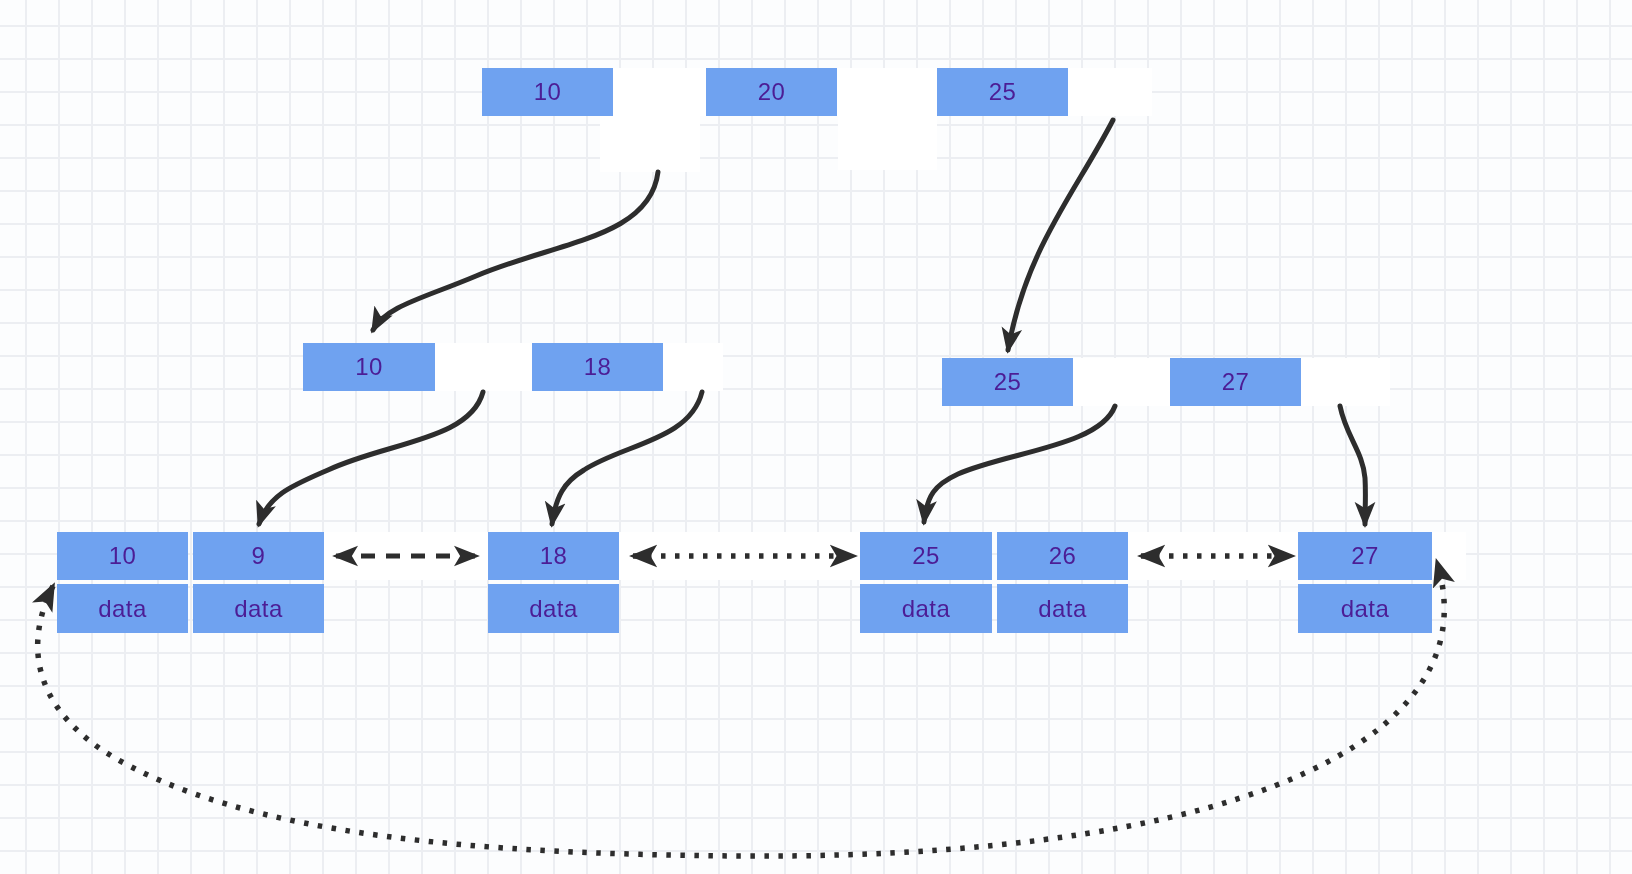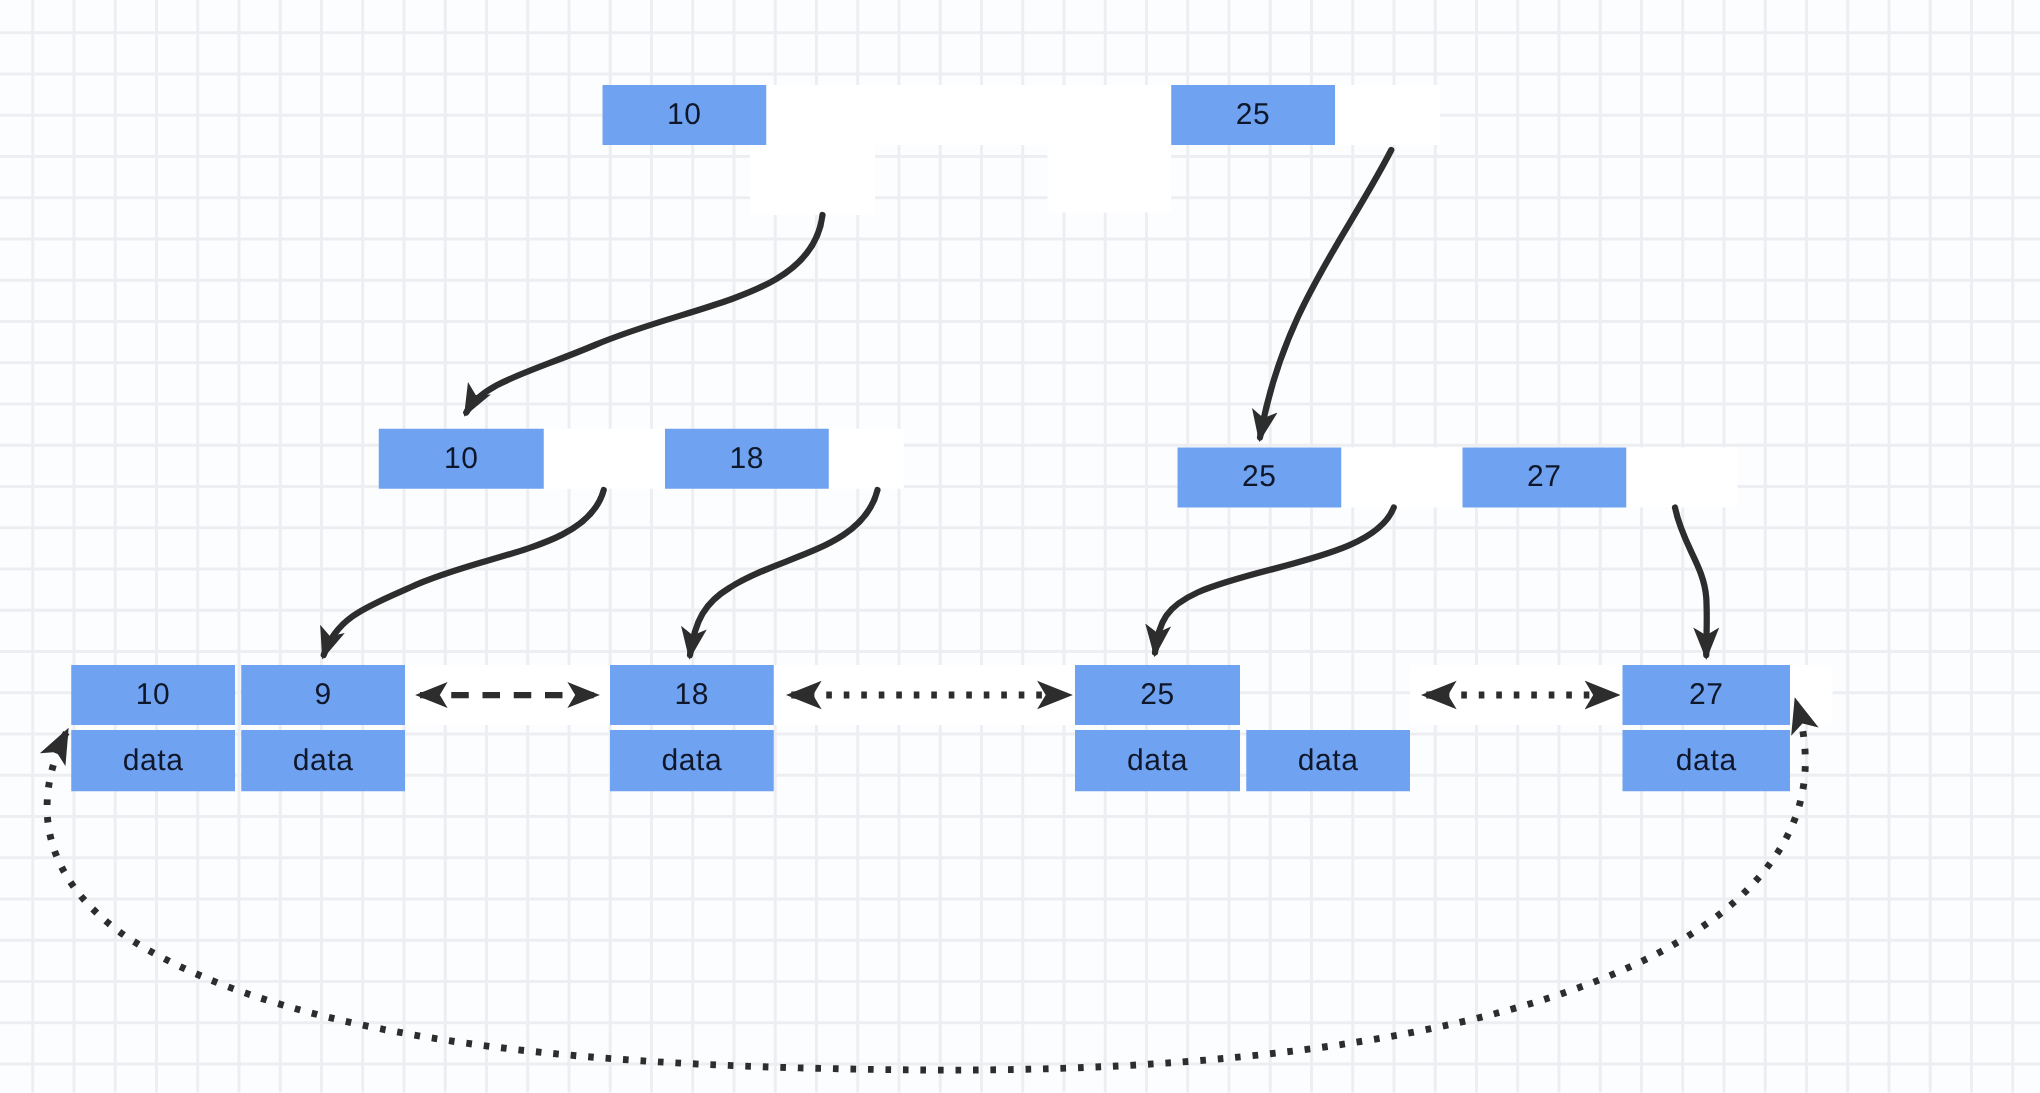--- a/index.html
+++ b/index.html
@@ -18,21 +18,21 @@
     background-size:33px 33px;
     background-position:-8px -8px;
   }
   .wcell{
     position:absolute;
     background:#ffffff;
   }
   .key{
     position:absolute;
     background:#6FA2F0;
-    color:#0f172a;
+    color:#4c1d95;
     display:flex;
     align-items:center;
     justify-content:center;
     font-size:24px;
     letter-spacing:0.5px;
     user-select:none;
   }
   svg.overlay{
     position:absolute;
     left:0;top:0;
@@ -52,36 +52,38 @@
   <div class="wcell" style="left:600px;top:68px;width:100px;height:104px"></div>
   <div class="wcell" style="left:838px;top:68px;width:99px;height:102px"></div>
   <div class="wcell" style="left:303px;top:343px;width:420px;height:48px"></div>
   <div class="wcell" style="left:942px;top:358px;width:448px;height:48px"></div>
   <div class="wcell" style="left:324px;top:532px;width:164px;height:48px"></div>
   <div class="wcell" style="left:619px;top:532px;width:241px;height:48px"></div>
   <div class="wcell" style="left:1128px;top:532px;width:170px;height:48px"></div>
   <div class="wcell" style="left:1432px;top:532px;width:34px;height:48px"></div>
 
   <div class="key" style="left:482px;top:68px;width:131px;height:48px">10</div>
+  <div class="key" style="left:706px;top:68px;width:131px;height:48px">20</div>
   <div class="key" style="left:937px;top:68px;width:131px;height:48px">25</div>
 
   <div class="key" style="left:303px;top:343px;width:132px;height:48px">10</div>
   <div class="key" style="left:532px;top:343px;width:131px;height:48px">18</div>
   <div class="key" style="left:942px;top:358px;width:131px;height:48px">25</div>
   <div class="key" style="left:1170px;top:358px;width:131px;height:48px">27</div>
 
   <div class="key" style="left:57px;top:532px;width:131px;height:48px">10</div>
   <div class="key" style="left:193px;top:532px;width:131px;height:48px">9</div>
   <div class="key" style="left:57px;top:584px;width:131px;height:49px">data</div>
   <div class="key" style="left:193px;top:584px;width:131px;height:49px">data</div>
 
   <div class="key" style="left:488px;top:532px;width:131px;height:48px">18</div>
   <div class="key" style="left:488px;top:584px;width:131px;height:49px">data</div>
 
   <div class="key" style="left:860px;top:532px;width:132px;height:48px">25</div>
+  <div class="key" style="left:997px;top:532px;width:131px;height:48px">26</div>
   <div class="key" style="left:860px;top:584px;width:132px;height:49px">data</div>
   <div class="key" style="left:997px;top:584px;width:131px;height:49px">data</div>
 
   <div class="key" style="left:1298px;top:532px;width:134px;height:48px">27</div>
   <div class="key" style="left:1298px;top:584px;width:134px;height:49px">data</div>
 
   <svg class="overlay" viewBox="0 0 1632 874" xmlns="http://www.w3.org/2000/svg">
     <defs>
       <marker id="ah" viewBox="0 0 10 8" refX="8.5" refY="4" markerWidth="5.2" markerHeight="4.4" orient="auto-start-reverse" markerUnits="strokeWidth">
         <path d="M0 0 L10 4 L0 8 L2.4 4 Z" fill="#2d2d2d"></path>

